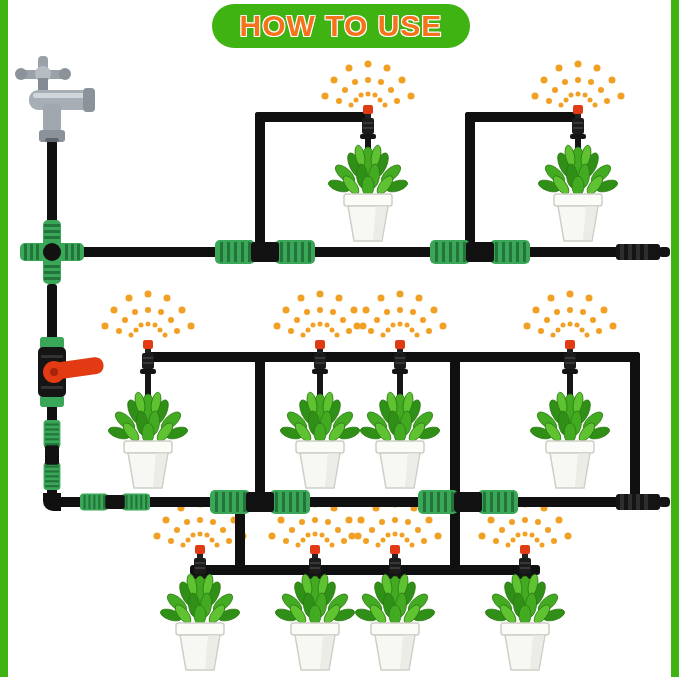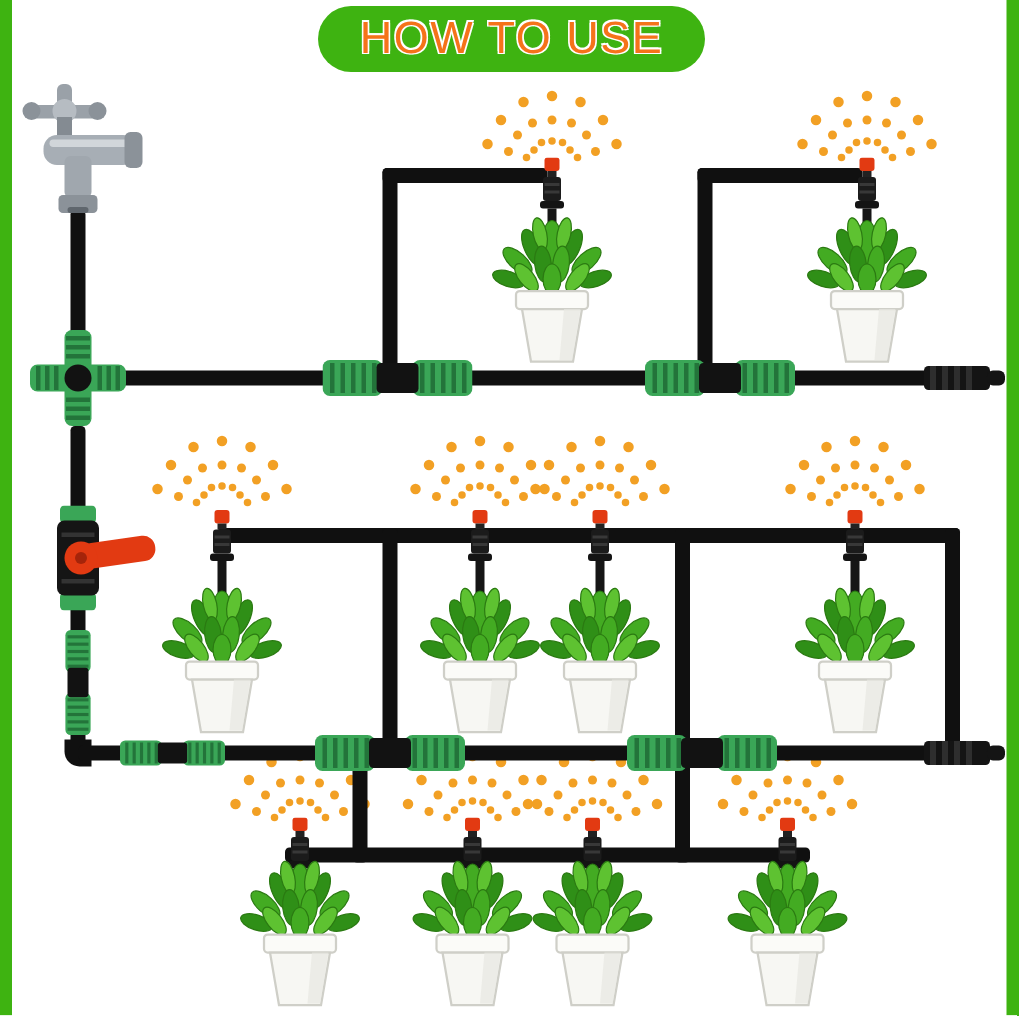--- a/index.html
+++ b/index.html
@@ -7,21 +7,21 @@
     --fitting-green:#3aa657; --fitting-green-dark:#23743a; --valve-red:#e23a12;
     --spray-orange:#f2a024; --leaf-green:#43ab22; --leaf-green-dark:#2f8f17;
     --leaf-green-light:#5ec231; --pot-white:#f7f7f3; --metal-gray:#a7aeb5;
   }
   html,body{margin:0;padding:0;background:#fff;font-family:"Liberation Sans",sans-serif;}
   .stage{position:relative;width:679px;height:677px;background:#fff;overflow:hidden;margin:0 auto;}
   .edge{position:absolute;top:0;width:8px;height:677px;background:var(--frame-green);z-index:20;}
   .edge.left{left:0}.edge.right{left:671px}
   .banner{position:absolute;left:212px;top:4px;width:258px;height:44px;background:var(--frame-green);
     border-radius:24px;display:flex;align-items:center;justify-content:center;z-index:10;}
-  .banner span{color:var(--title-orange);font-weight:normal;font-size:30px;letter-spacing:1px;
+  .banner span{color:var(--title-orange);font-weight:bold;font-size:30px;letter-spacing:1px;
     text-shadow:-1px -1px 0 #fff,1px -1px 0 #fff,-1px 1px 0 #fff,1px 1px 0 #fff;}
   .pipe{position:absolute;background:var(--tube-black);z-index:2;border-radius:3px;}
   .elbow{position:absolute;background:var(--tube-black);z-index:2;border-bottom-left-radius:10px;}
   .cmp{position:absolute;}
   .z1{z-index:1}.z3{z-index:3}.z4{z-index:4}.z5{z-index:5}
   .rot90{transform:rotate(90deg);}
   .defs{position:absolute;width:0;height:0;overflow:hidden;}
 </style>
 </head>
 <body>

